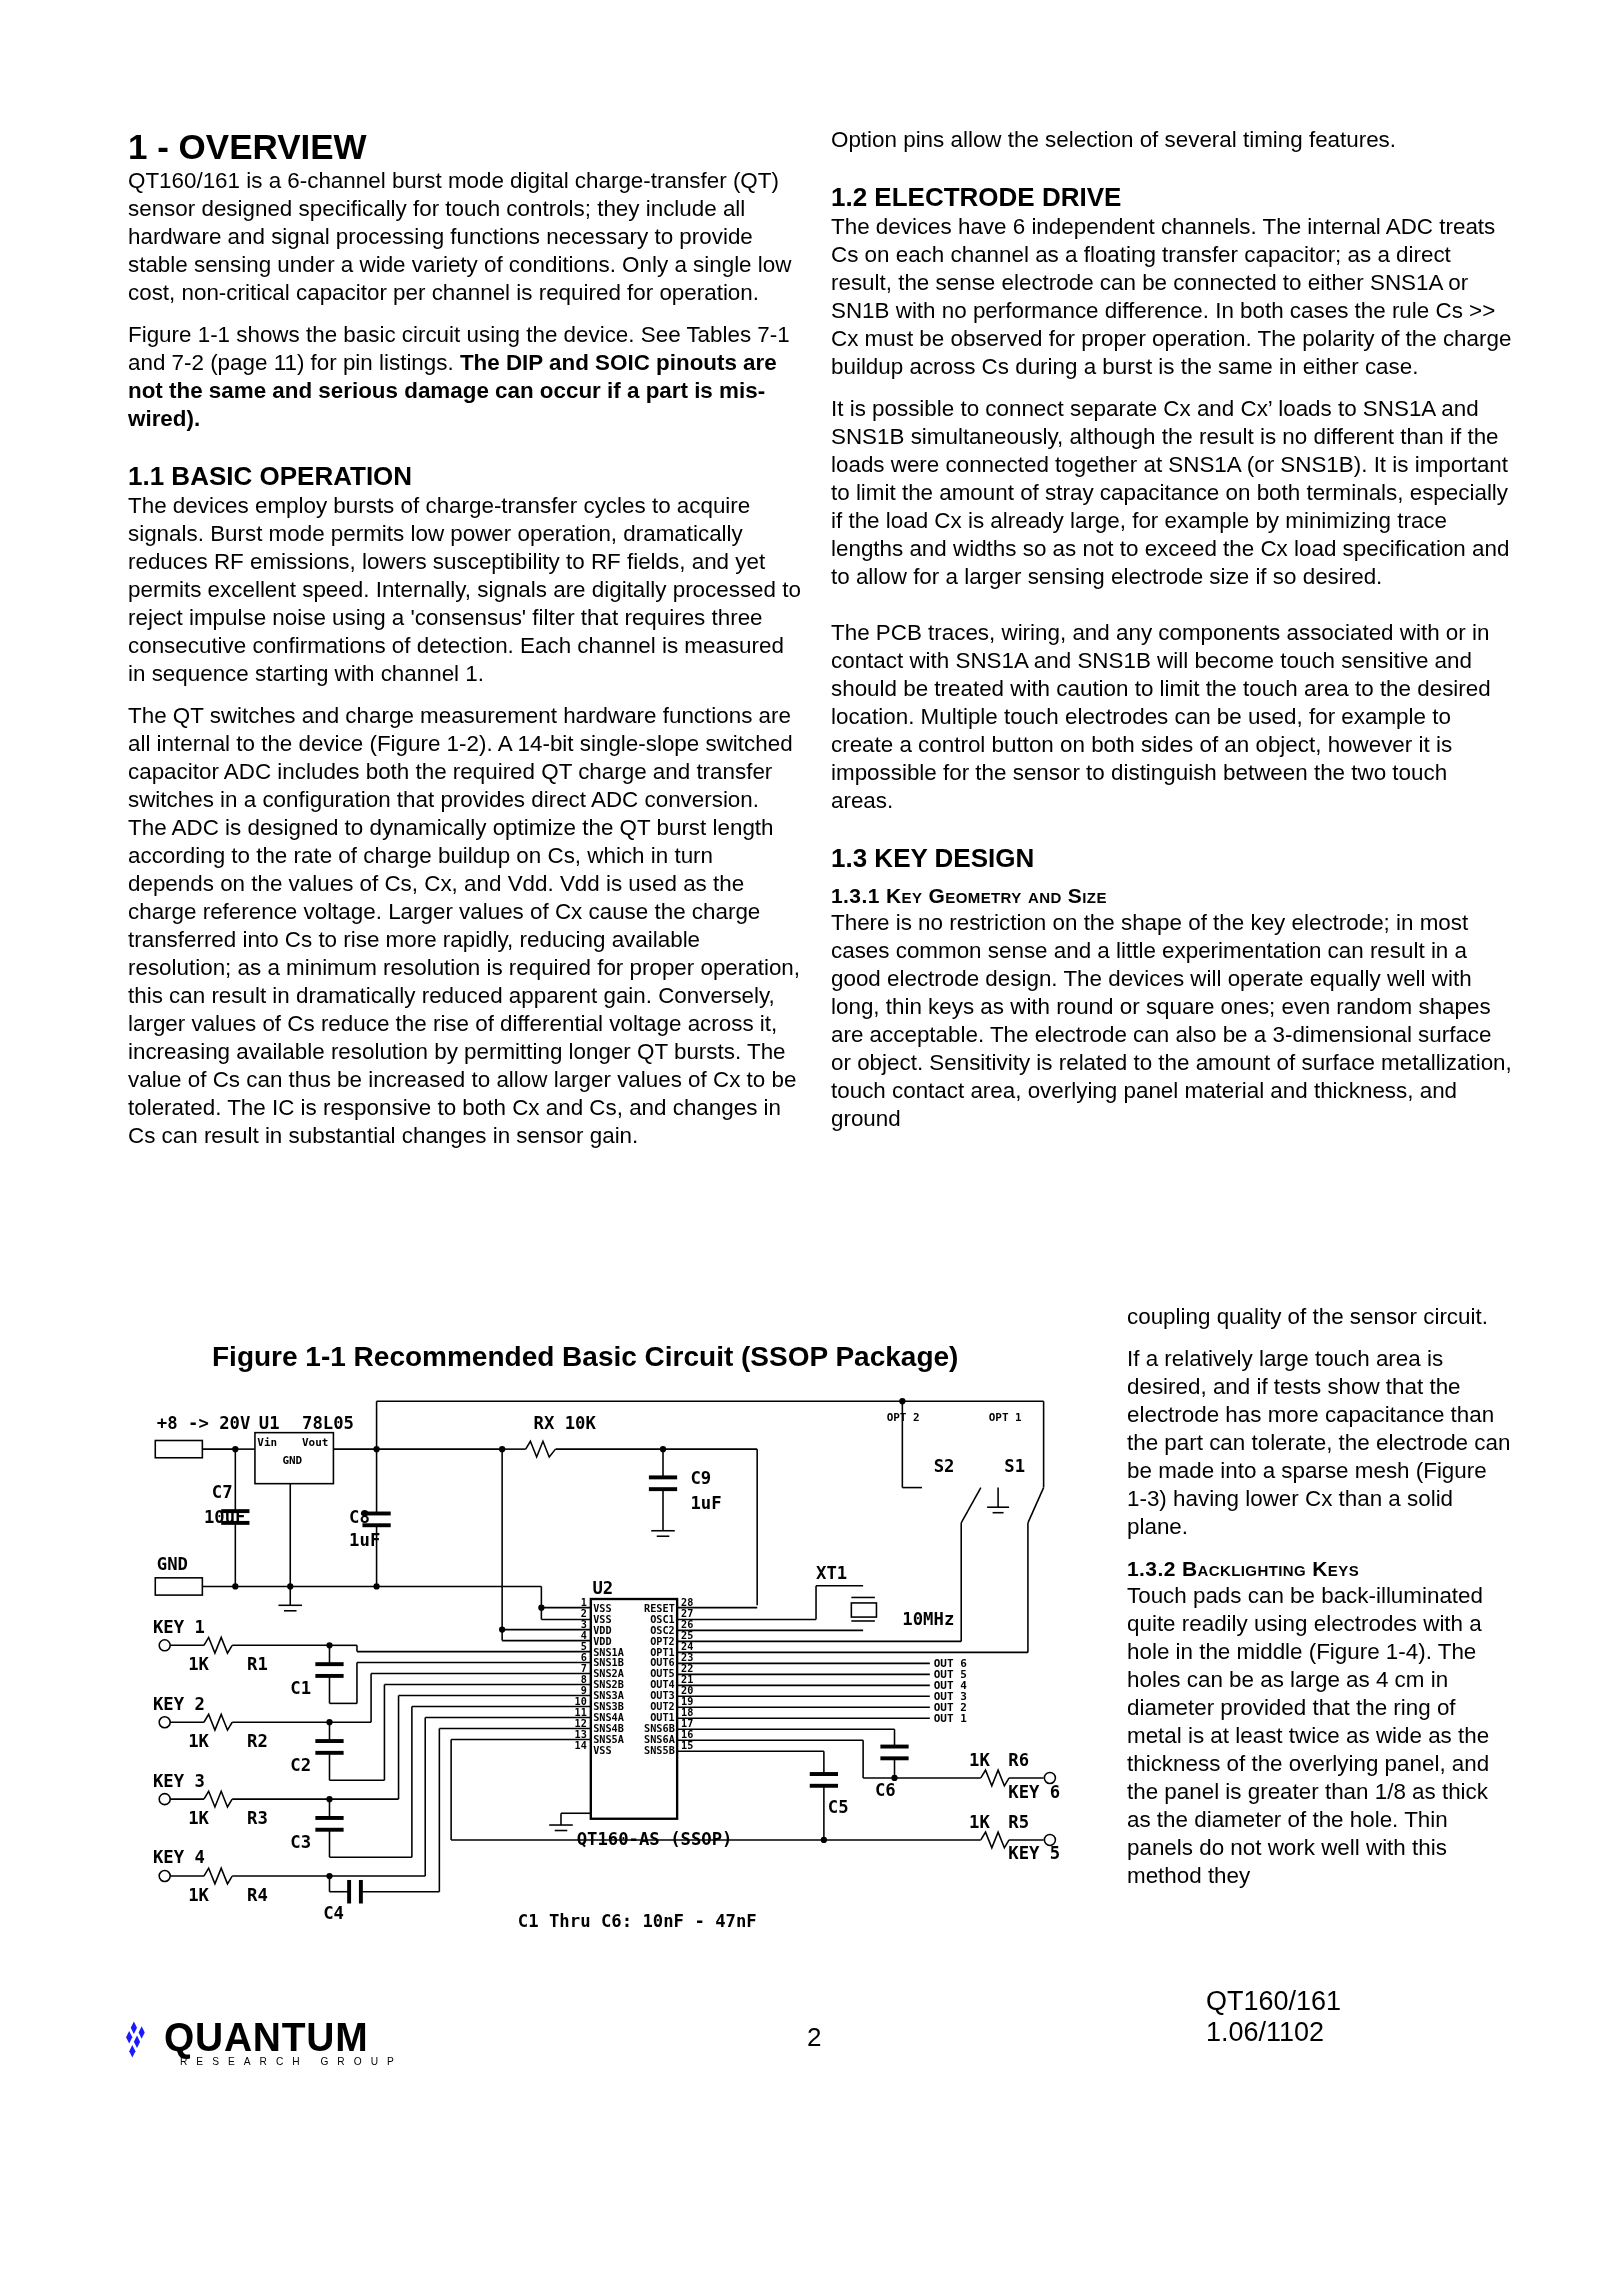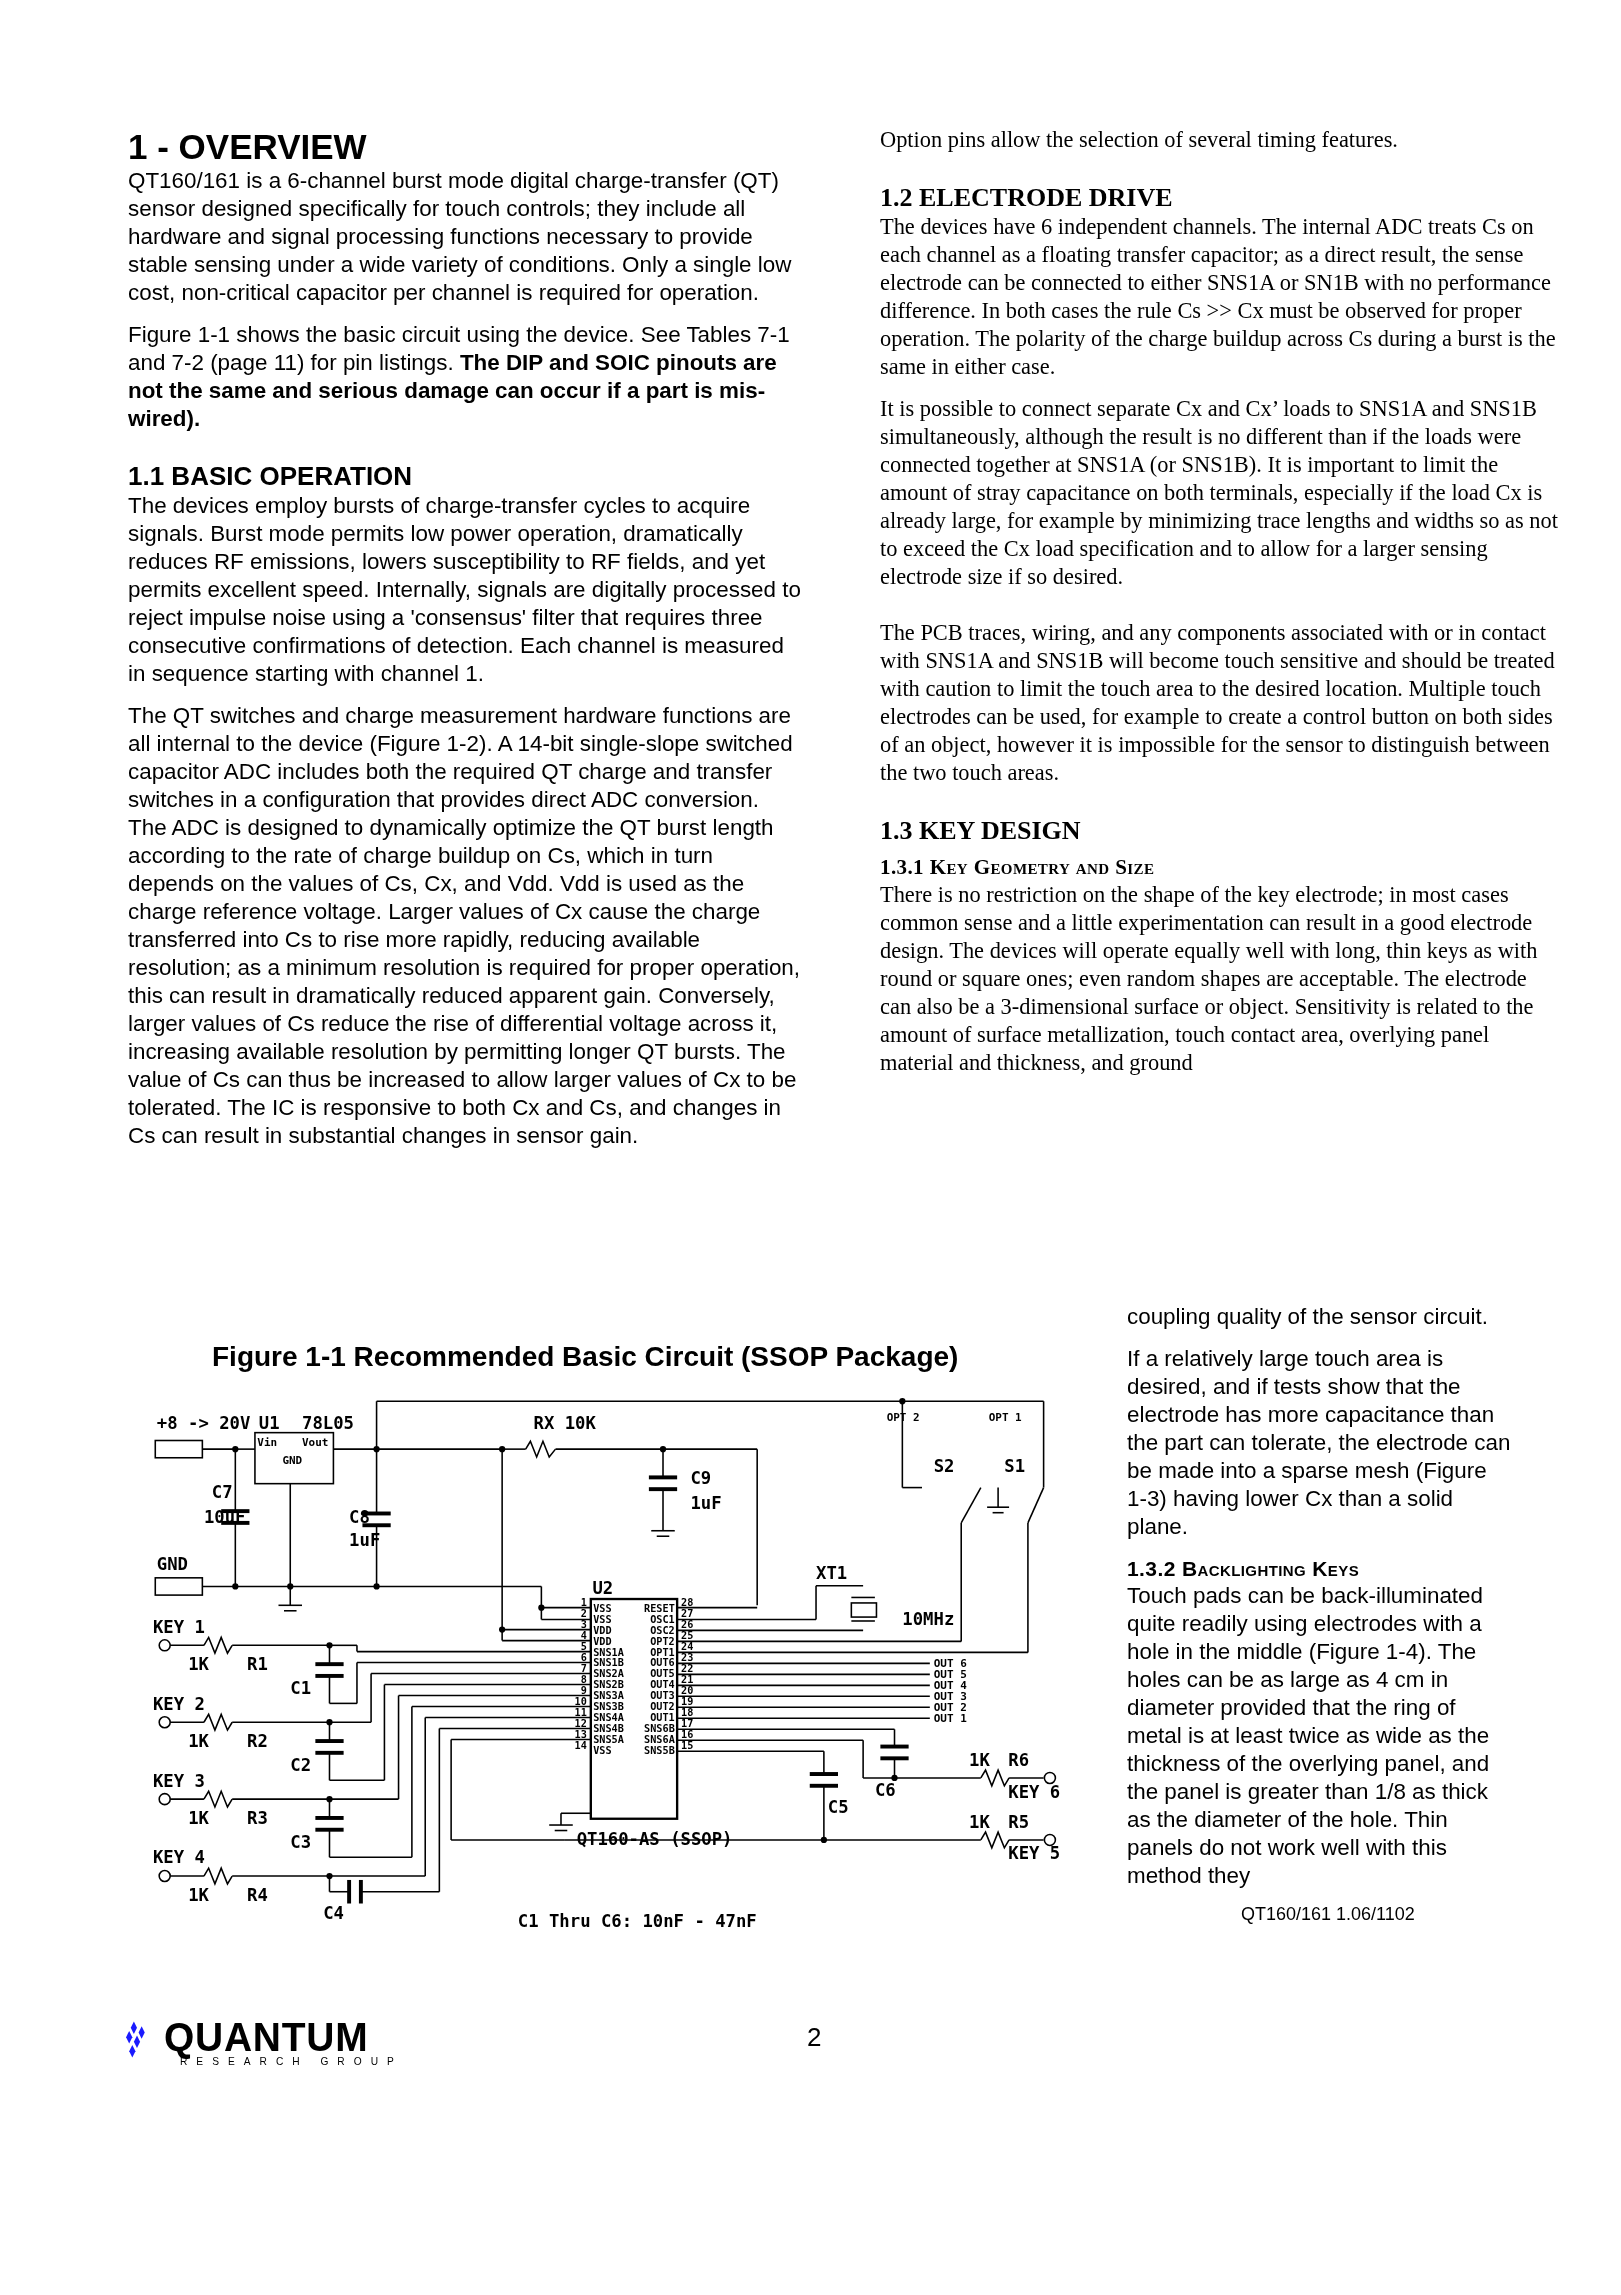--- a/index.html
+++ b/index.html
@@ -1,36 +1,36 @@
 <!DOCTYPE html>
 <html style="font-size:12.6px"><head>
 <meta charset="utf-8">
 <style>
   html, body { margin:0; padding:0; background:#ffffff; }
   body { width:1622px; height:2295px; position:relative; overflow:hidden;
          font-family:"Liberation Sans", sans-serif; color:#000; }
   .page { position:absolute; left:0; top:0; width:1433px; height:2295px; }
   .col { position:absolute; font-size:22.4px; line-height:28px; }
   .col-left { left:128px; top:126px; width:675px; }
-  .col-right { left:880px; top:126px; width:683px;font-family:Liberation Serif, serif; }
+  .col-right { left:831px; top:126px; width:683px; }
   h1 { font-size:35px; font-weight:bold; margin:0; line-height:41px; }
   h2 { font-size:26px; font-weight:bold; margin:0; line-height:31px; }
   h3 { font-size:21px; font-weight:bold; margin:0; line-height:27px; font-variant:small-caps; letter-spacing:0.4px; }
   p { margin:0; }
   .gap { height:14px; }
   .gap-lg { height:28px; }
   b { font-weight:bold; }
   .fig-title { position:absolute; left:212px; top:1341px; font-size:28px; font-weight:bold; white-space:nowrap; }
   .narrow { position:absolute; left:1127px; width:385px; font-size:22.4px; line-height:28px; }
   .schem { position:absolute; left:149px; top:1397px; width:926px; height:550px; }
   .logo { position:absolute; left:126px; top:2018px; }
   .logo-word { font-size:41px; font-weight:bold; letter-spacing:0.8px; line-height:38px; transform:scaleX(0.95); transform-origin:left; display:block; margin-left:38px; }
   .logo-sub { font-size:10.2px; letter-spacing:9px; margin-left:54px; display:block; line-height:12.6px; }
   .pgnum { position:absolute; left:807px; top:2022px; font-size:26px; }
-  .docid { position:absolute; left:1206px; top:1904px; font-size:18px;margin-left:35px; }
+  .docid { position:absolute; left:1206px; top:1986px; font-size:27px; }
   svg text { font-family:"DejaVu Sans Mono", monospace; font-weight:bold; }
 </style>
 </head>
 <body>
 
 <div class="page">
 
   <div class="col col-left">
     <h1>1 - OVERVIEW</h1>
     <p>QT160/161 is a 6-channel burst mode digital charge-transfer (QT) sensor designed specifically for touch controls; they include all hardware and signal processing functions necessary to provide stable sensing under a wide variety of conditions. Only a single low cost, non-critical capacitor per channel is required for operation.</p>

